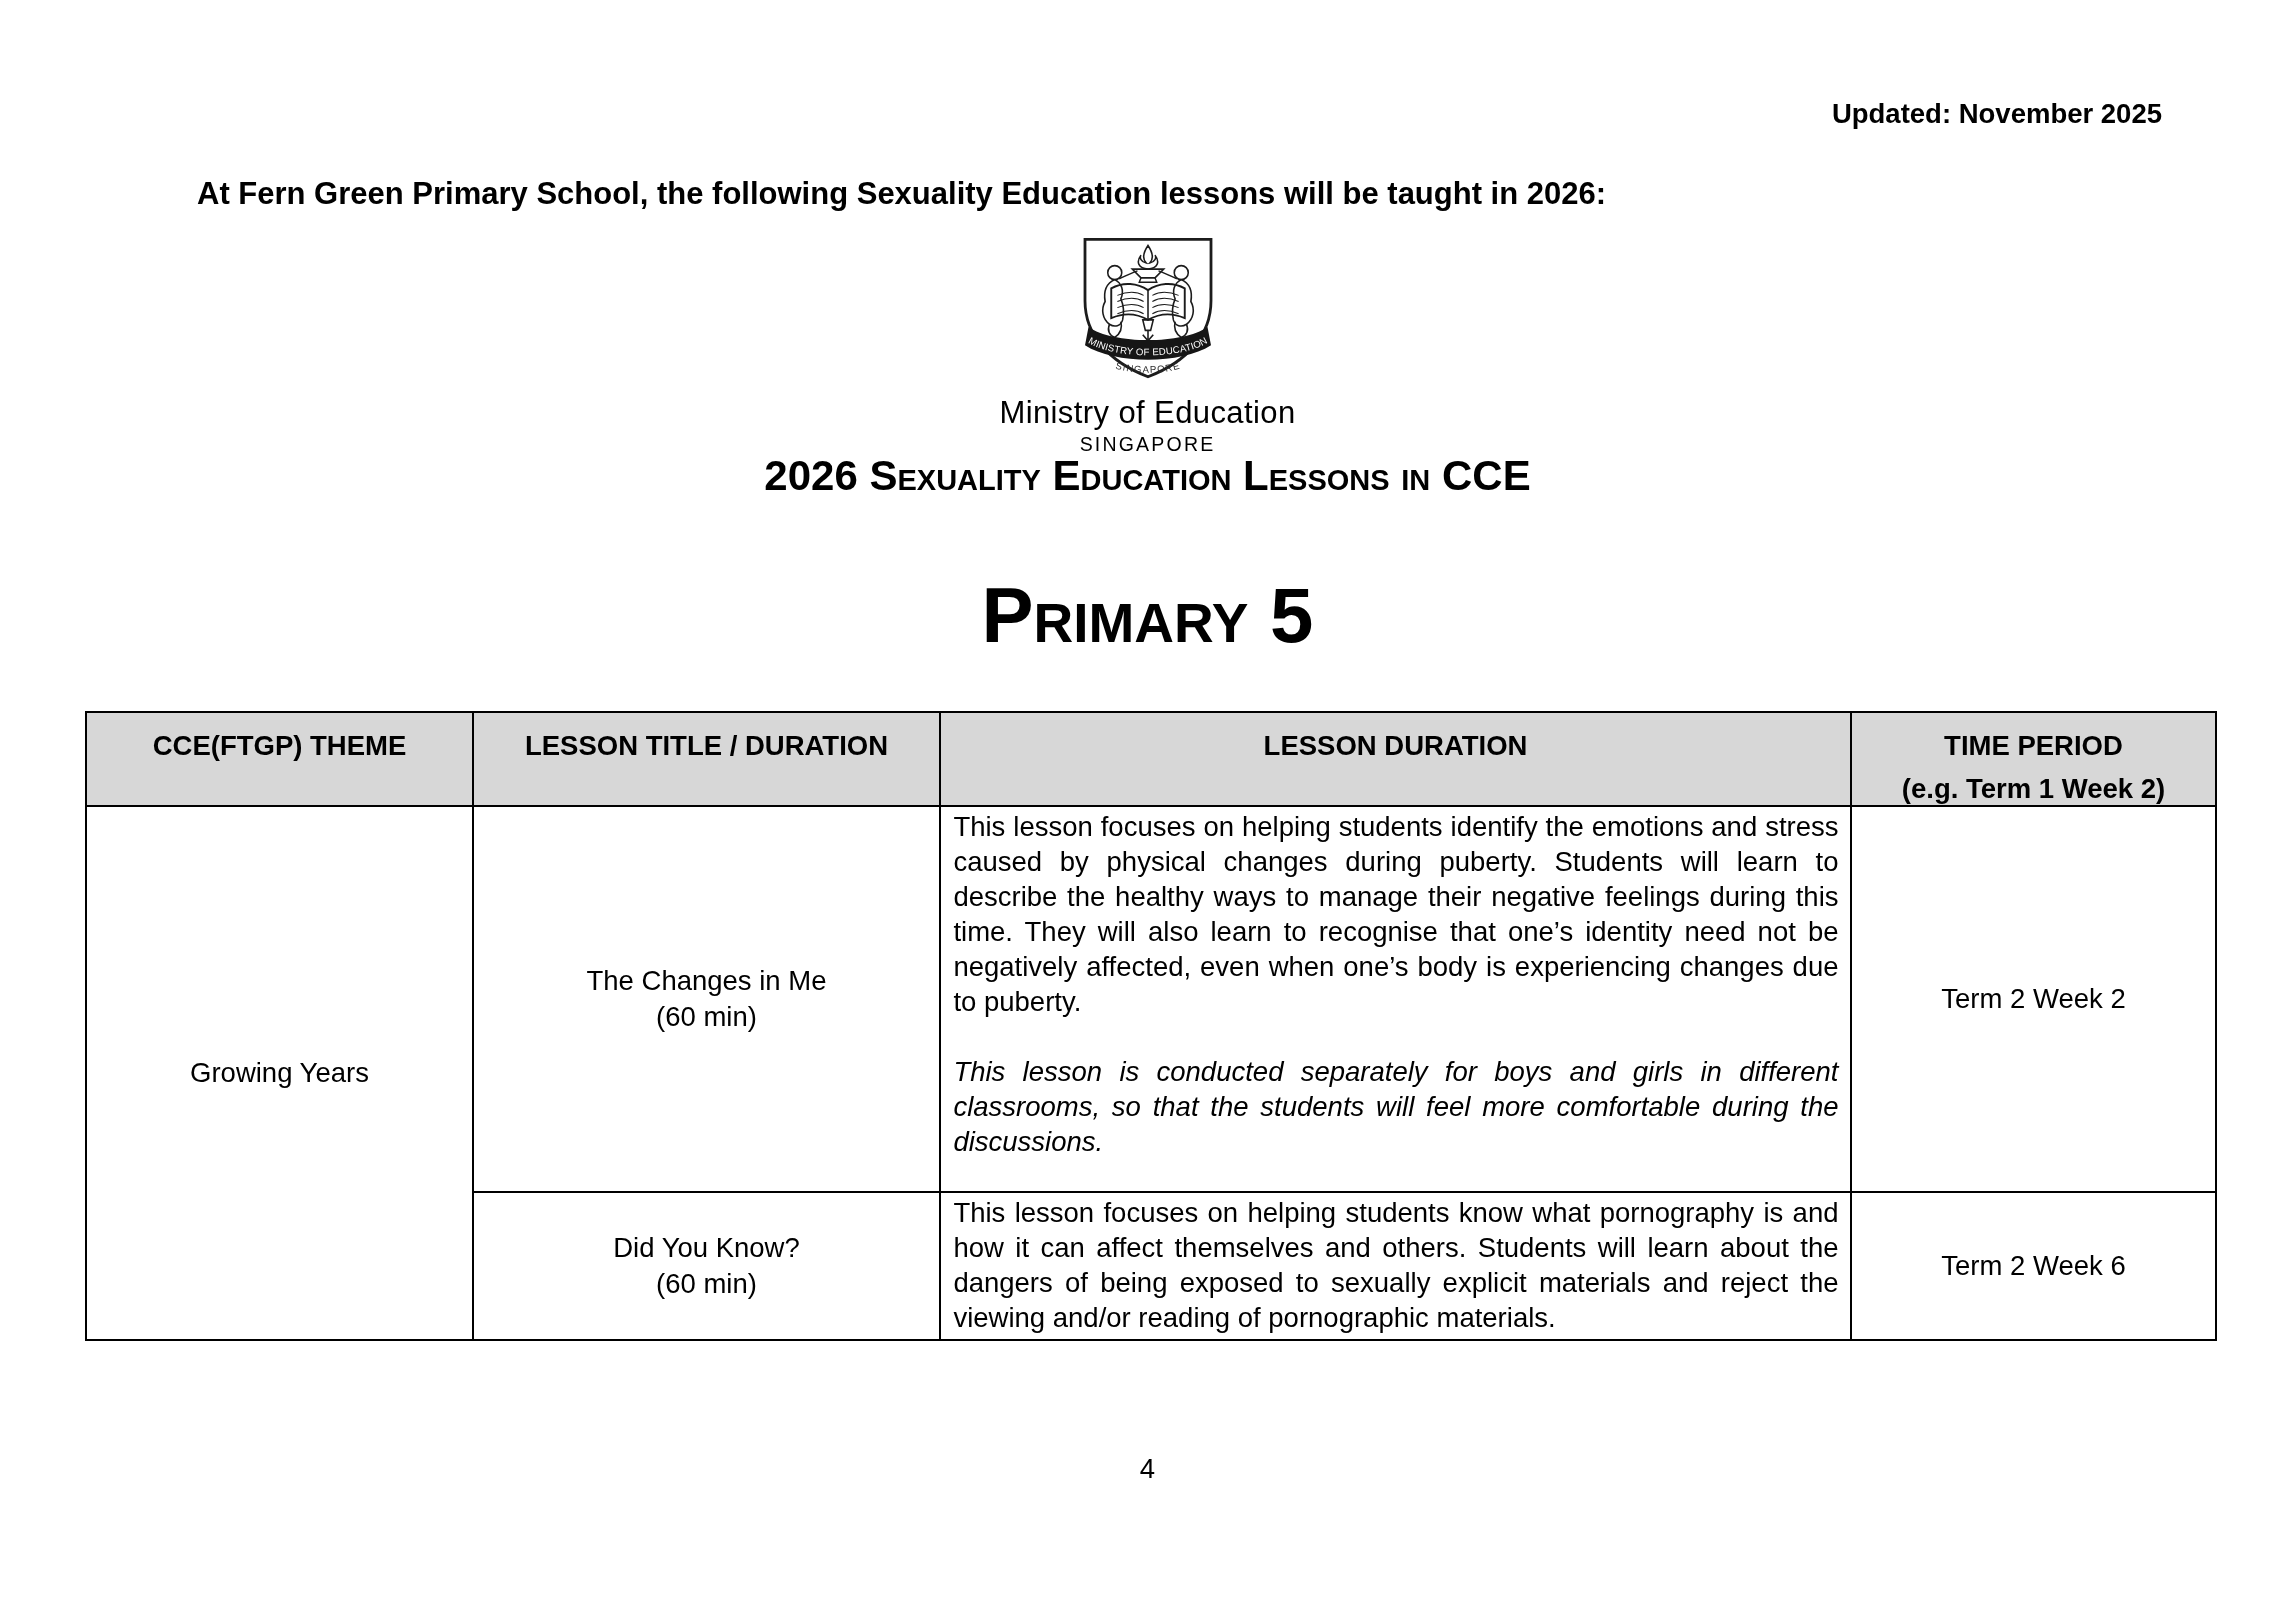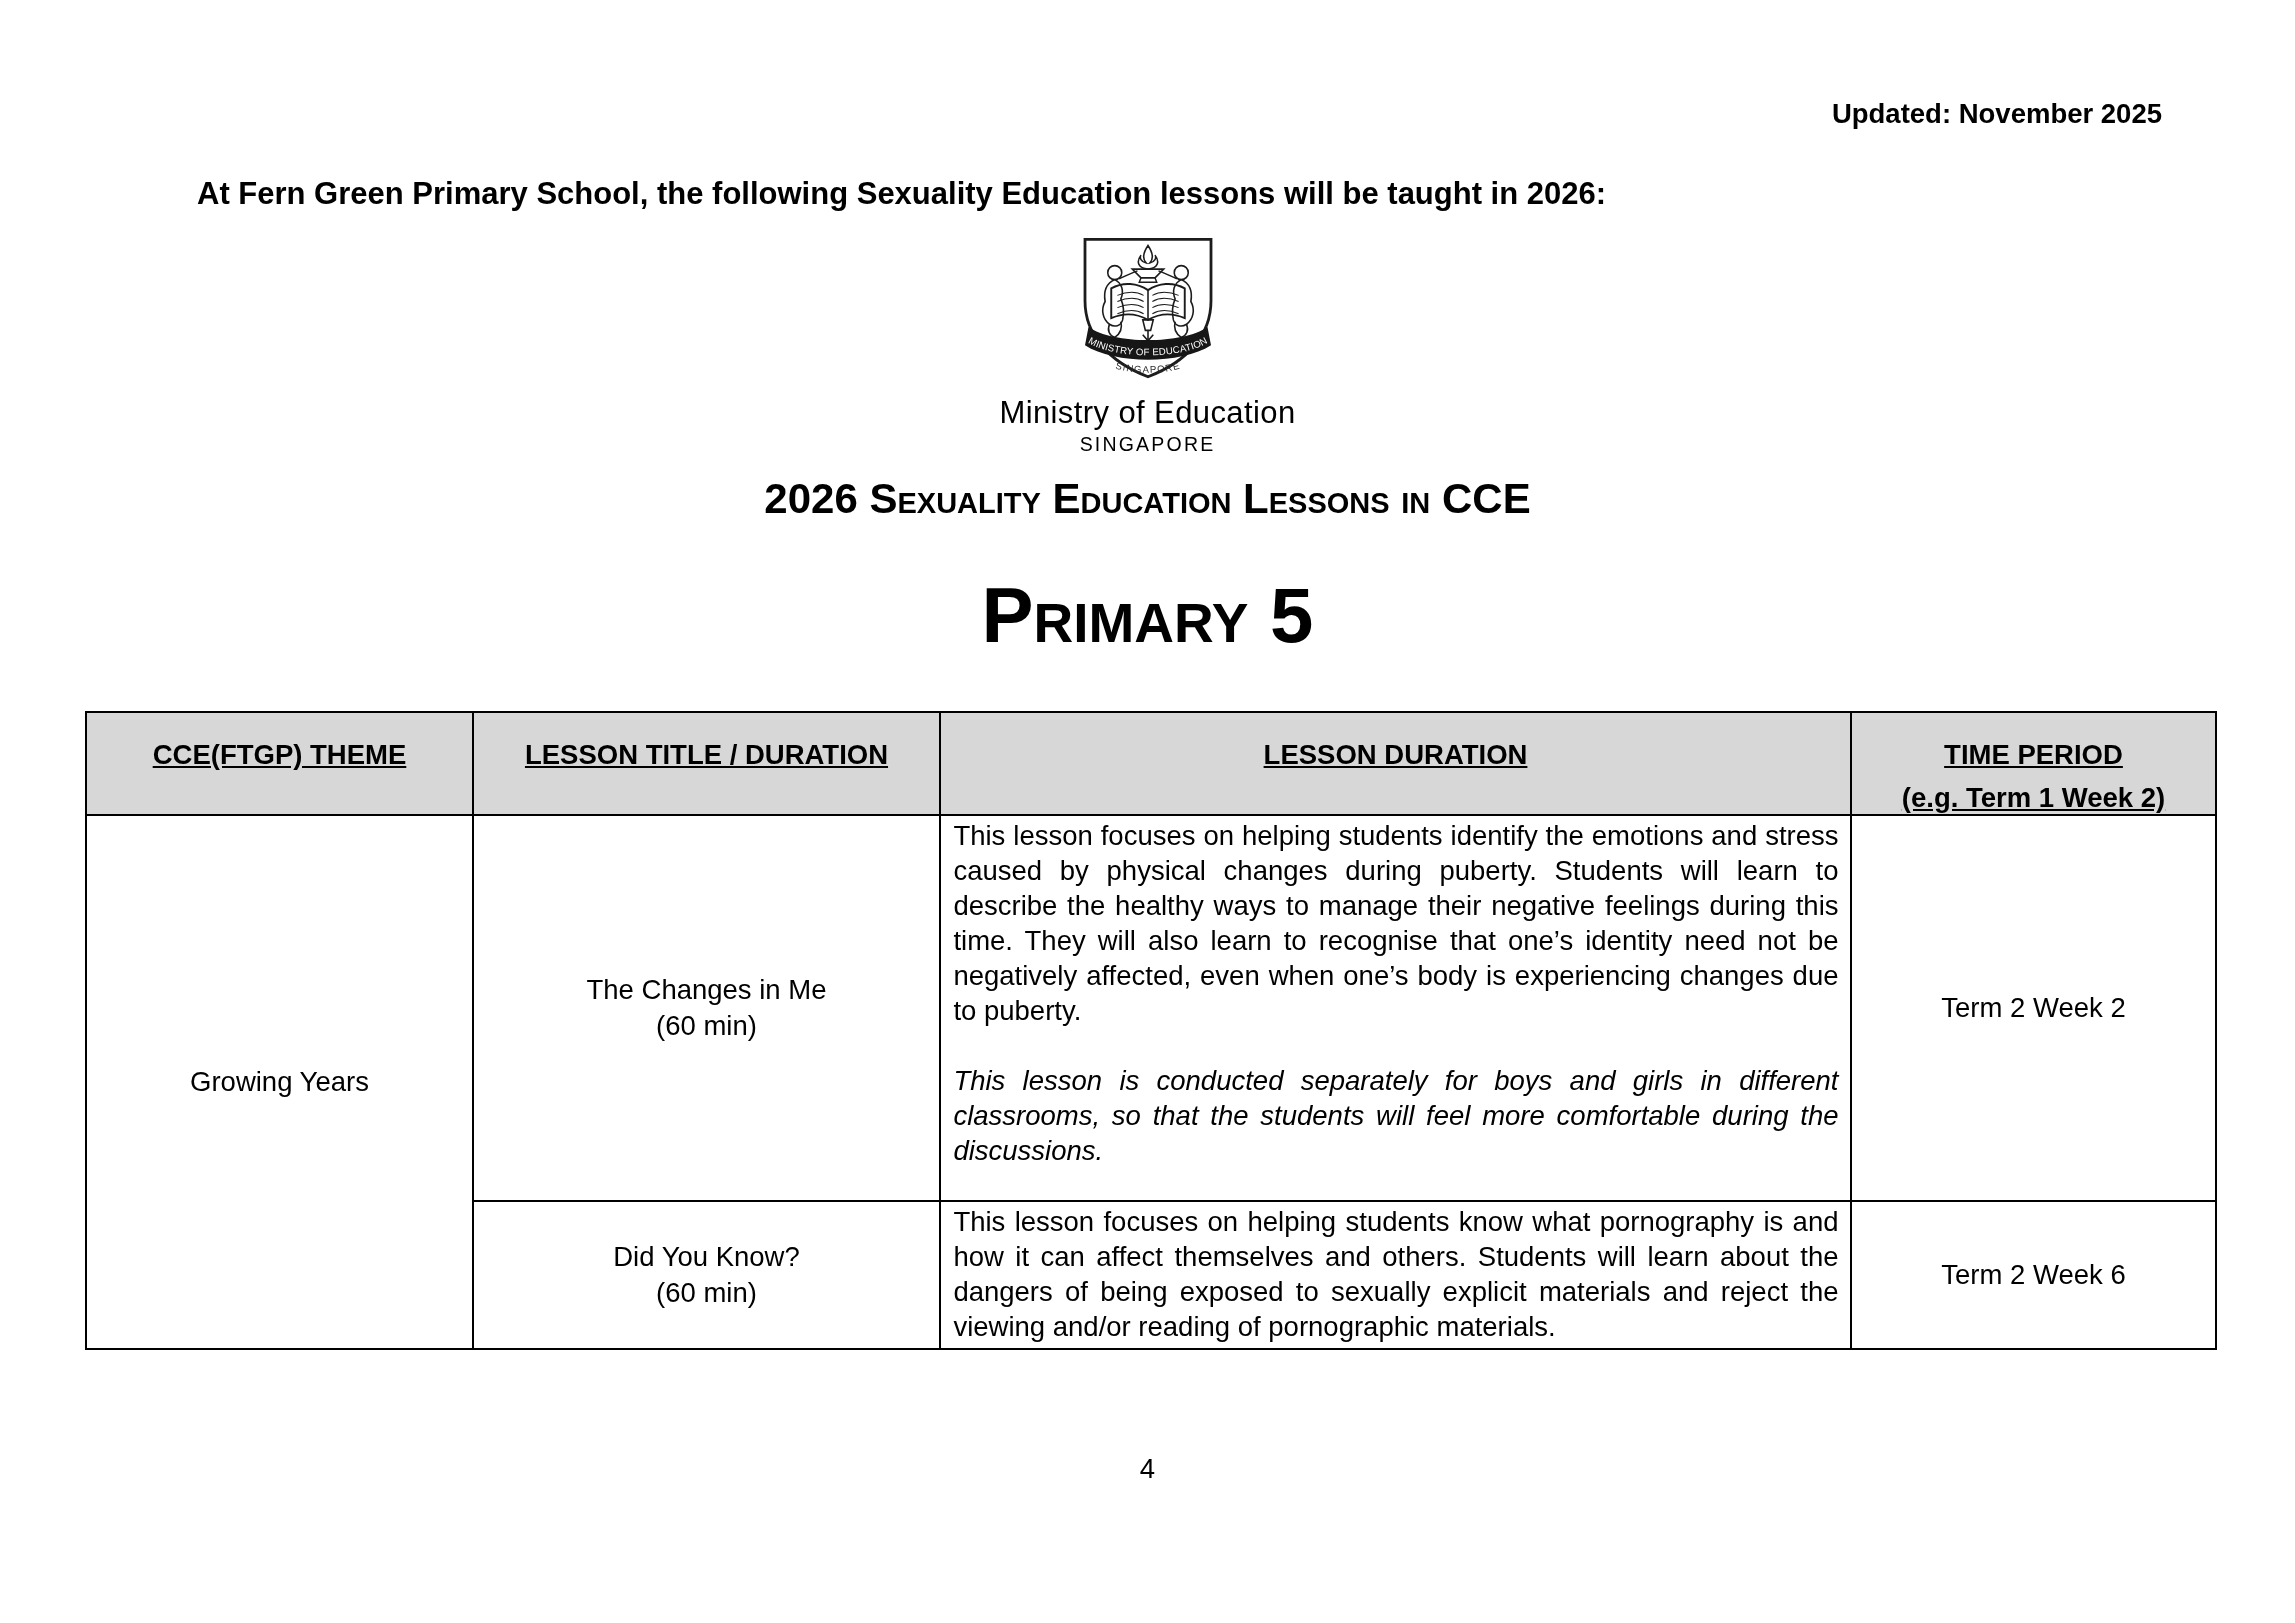--- a/index.html
+++ b/index.html
@@ -18,38 +18,38 @@
     font-size:31px; font-weight:bold;
   }
   .crest-block {
     position:absolute; top:233px; left:0; width:100%;
     text-align:center;
   }
   .crest-block svg { display:block; margin:0 auto; }
   .moe-name { font-size:31px; margin-top:10.7px; letter-spacing:0.4px; }
   .moe-country { font-size:19.5px; margin-top:2.7px; letter-spacing:2.2px; }
   .doc-title {
-    position:absolute; top:478px; left:0; width:100%;
+    position:absolute; top:455px; left:0; width:100%;
     text-align:center; font-weight:bold; font-size:42px;
     font-variant:small-caps; line-height:1;
   }
   .page-title {
     position:absolute; top:576px; left:0; width:100%;
     text-align:center; font-weight:bold; font-size:78px;
     font-variant:small-caps; line-height:1;
   }
   table.lessons {
     position:absolute; top:711px; left:85px; width:2130px;
     border-collapse:collapse; table-layout:fixed;
     font-size:27.5px;
   }
   table.lessons th, table.lessons td { border:2.7px solid #000; }
   table.lessons thead th {
     background:#d7d7d7; font-weight:bold; text-align:center;
-    vertical-align:top; padding-top:26px; height:93px; line-height:32px;text-decoration:underline;
+    vertical-align:top; padding-top:17px; height:93px; line-height:32px;
   }
   .th-note { margin-top:10.7px; }
   tr.row1 { height:386px; }
   tr.row2 { height:144px; }
   td.theme-cell { text-align:center; vertical-align:middle;border-radius:28px; }
   td.title-cell { text-align:center; vertical-align:middle; line-height:36px; }
   td.overview-cell {
     vertical-align:top; text-align:justify;
     padding:2.7px 11.5px 3.6px 12.4px; line-height:35px;
   }

